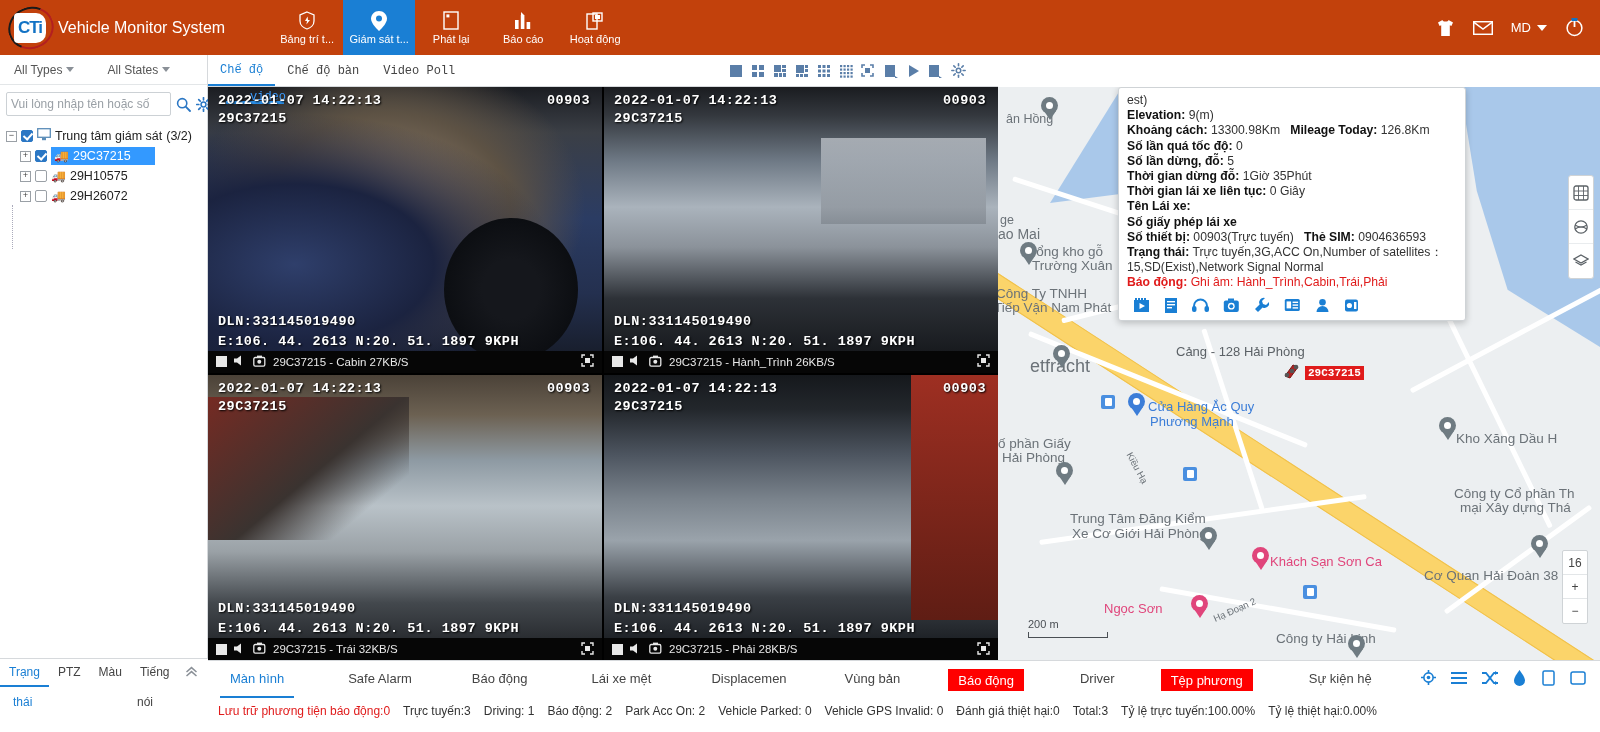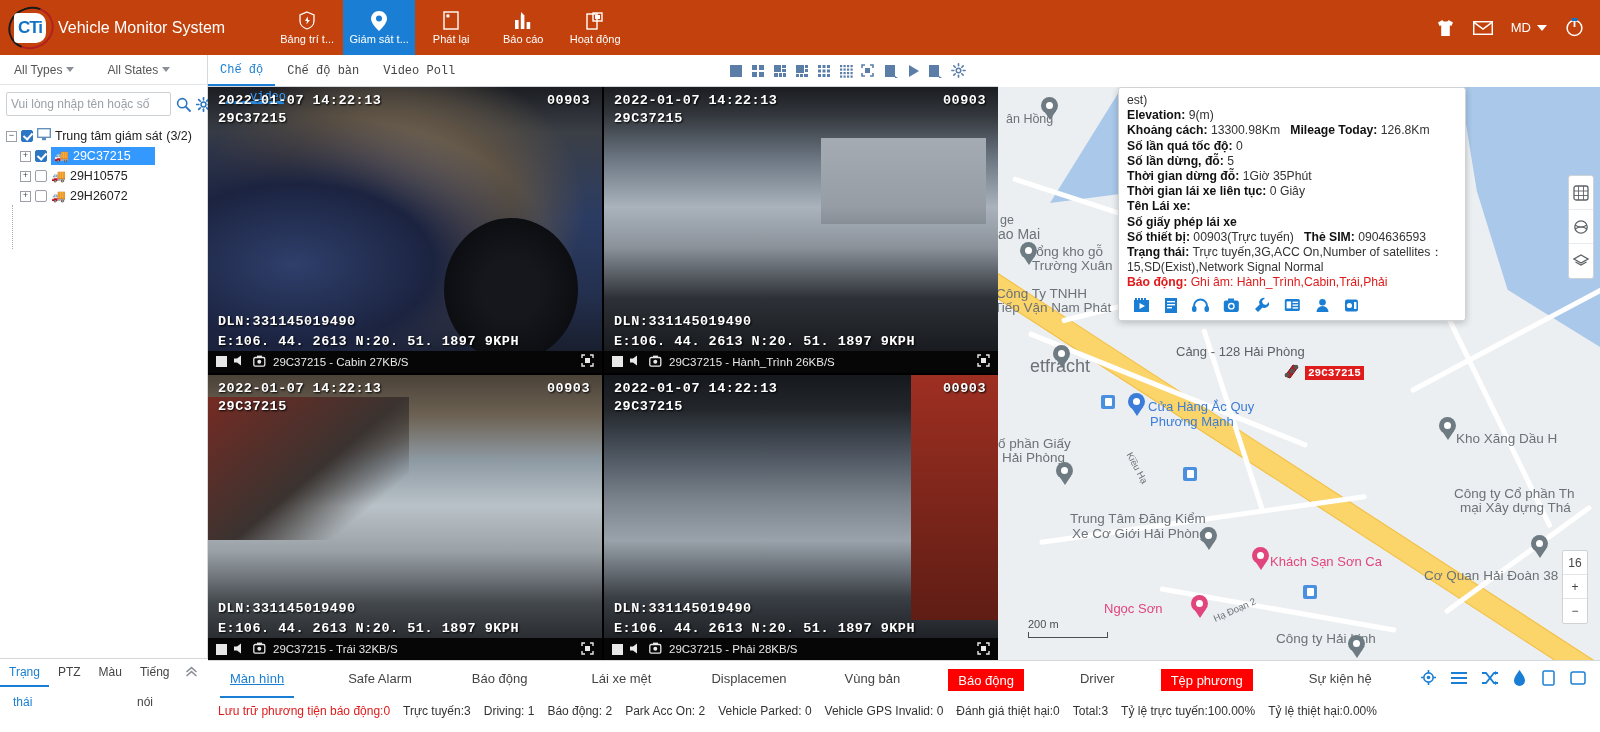--- a/index.html
+++ b/index.html
@@ -881,21 +881,21 @@
               <circle cx="5.4" cy="7.5" r="2.6" fill="#fff"></circle>
               <rect x="10" y="4" width="2.4" height="7" fill="#fff"></rect>
             </svg>
           </span>
       </div>
     </div>
   </div>
 
   <div class="bottom">
     <div class="btabs">
-      <div class="btab active" style="margin-left:12px;text-decoration:underline;">Màn hình</div>
+      <div class="btab active" style="margin-left:12px;">Màn hình</div>
       <div class="btab" style="margin-left:44px;">Safe Alarm</div>
       <div class="btab" style="margin-left:40px;">Báo động</div>
       <div class="btab" style="margin-left:44px;">Lái xe mệt</div>
       <div class="btab" style="margin-left:40px;">Displacemen</div>
       <div class="btab" style="margin-left:38px;">Vùng bản</div>
       <div class="btab alarm" style="margin-left:38px;">Báo động</div>
       <div class="btab" style="margin-left:36px;">Driver</div>
       <div class="btab alarm" style="margin-left:36px;">Tệp phương</div>
       <div class="btab" style="margin-left:36px;">Sự kiện hệ</div>
       <div class="btab-icons">

